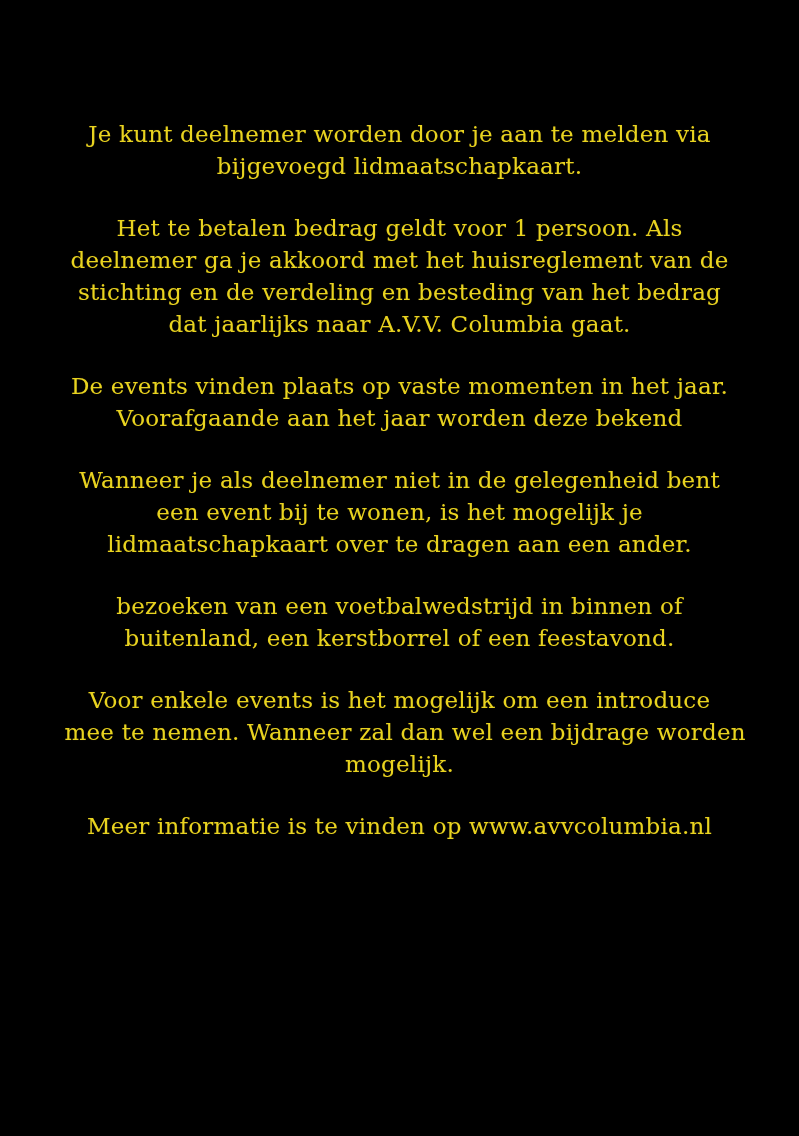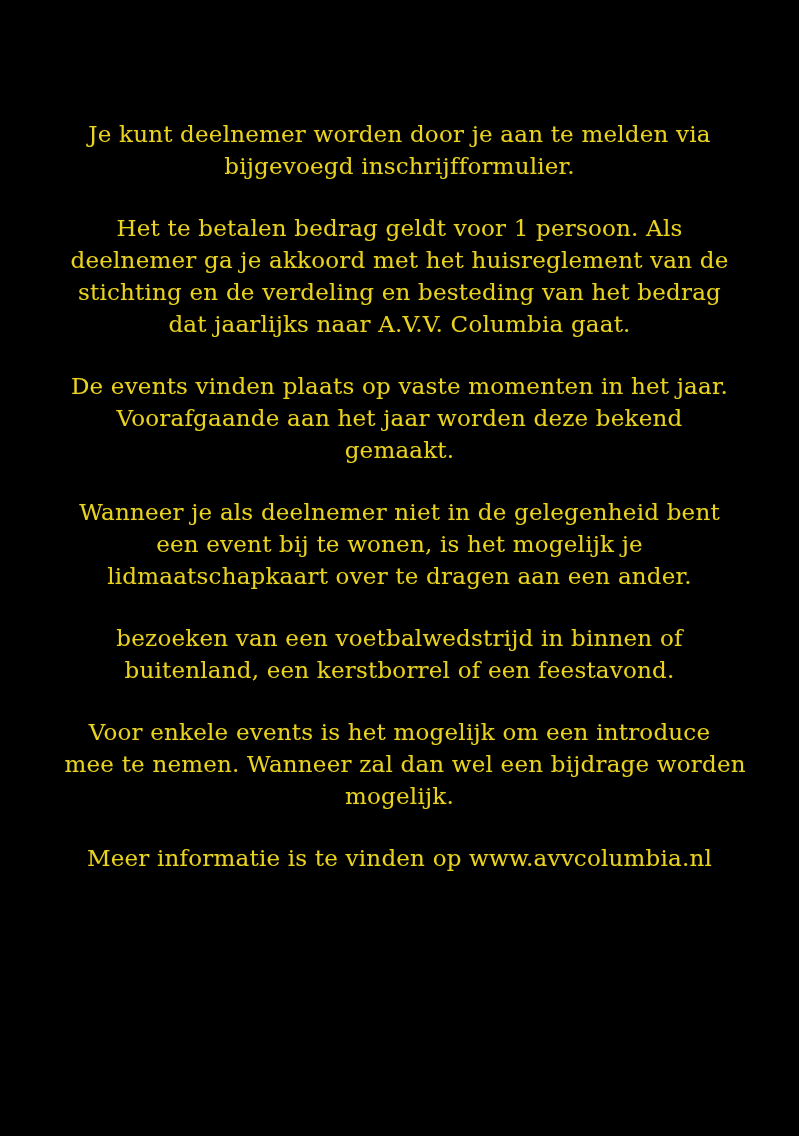--- a/index.html
+++ b/index.html
@@ -39,34 +39,33 @@
   }
 </style>
 </head>
 <body>
 
 <main class="poster">
   <div class="content">
 
     <section class="paragraph">
       <div class="line">Je kunt deelnemer worden door je aan te melden via</div>
-      <div class="line">bijgevoegd inschrijfformulier.</div>
+      <div class="line">bijgevoegd lidmaatschapkaart.</div>
     </section>
 
     <section class="paragraph">
       <div class="line">Het te betalen bedrag geldt voor 1 persoon. Als</div>
       <div class="line">deelnemer ga je akkoord met het huisreglement van de</div>
       <div class="line">stichting en de verdeling en besteding van het bedrag</div>
       <div class="line">dat jaarlijks naar A.V.V. Columbia gaat.</div>
     </section>
 
     <section class="paragraph">
       <div class="line">De events vinden plaats op vaste momenten in het jaar.</div>
       <div class="line">Voorafgaande aan het jaar worden deze bekend</div>
-      <div class="line">gemaakt.</div>
     </section>
 
     <section class="paragraph">
       <div class="line">Wanneer je als deelnemer niet in de gelegenheid bent</div>
       <div class="line">een event bij te wonen, is het mogelijk je</div>
       <div class="line">lidmaatschapkaart over te dragen aan een ander.</div>
     </section>
 
     <section class="paragraph">
       <div class="line">bezoeken van een voetbalwedstrijd in binnen of</div>

